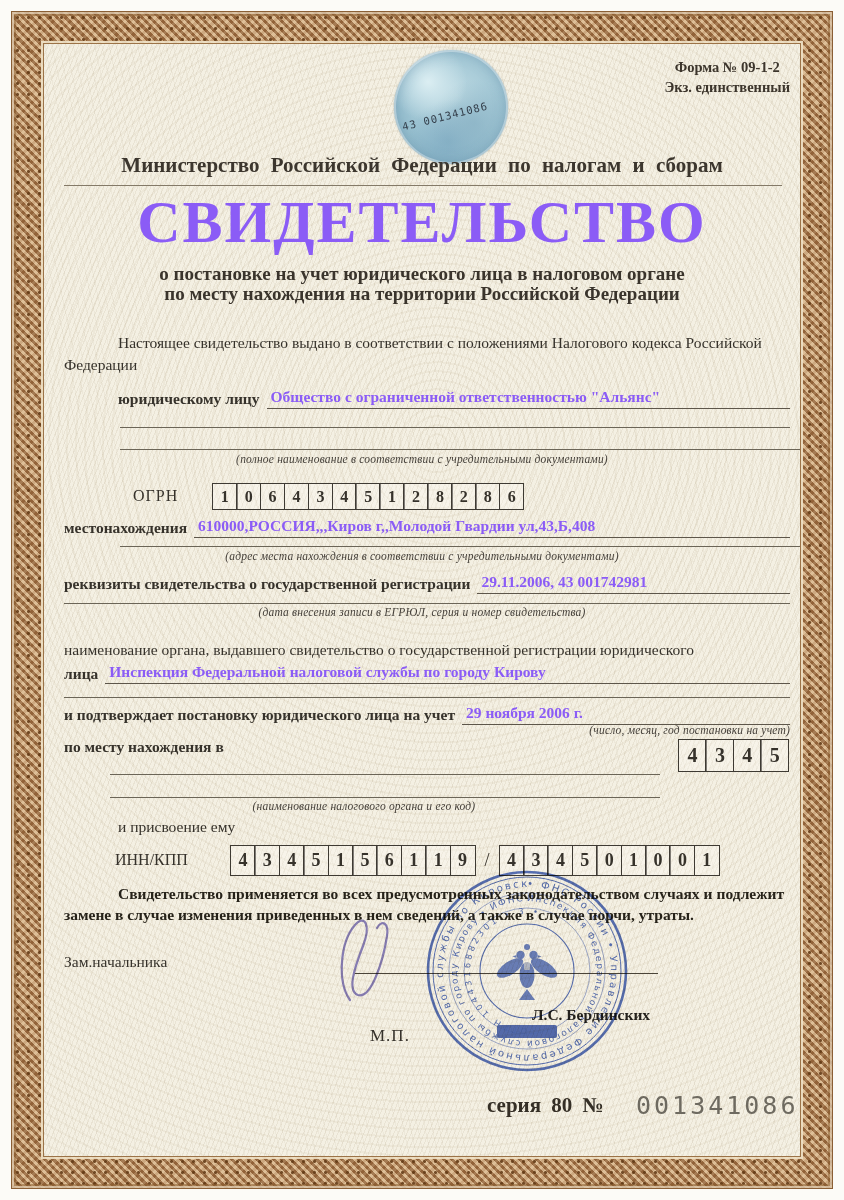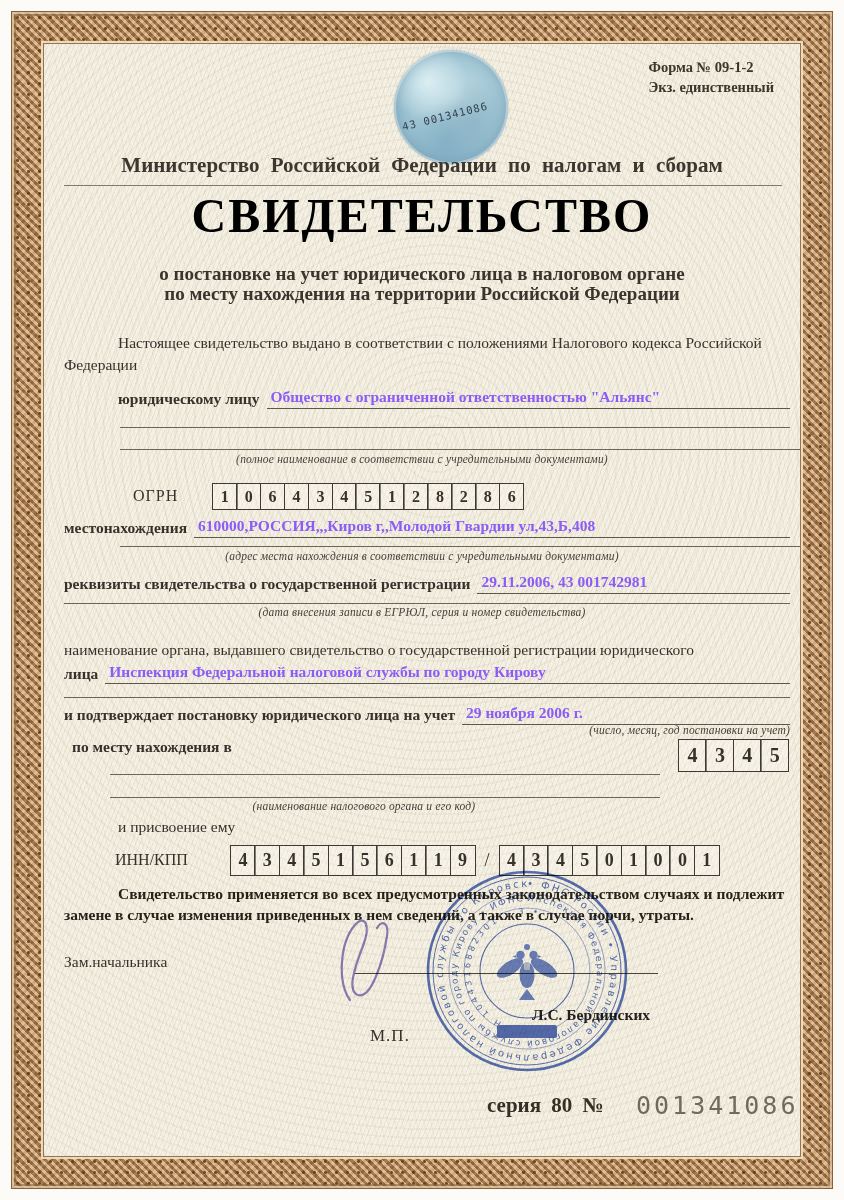--- a/index.html
+++ b/index.html
@@ -17,33 +17,33 @@
   
   .paper{position:absolute;inset:44px;background-color:#f4f0e3;
     background-image:
       repeating-linear-gradient(112deg, rgba(176,160,130,.16) 0 1px, transparent 1px 4px),
       repeating-linear-gradient(78deg, rgba(176,160,130,.10) 0 1px, transparent 1px 7px),
       repeating-radial-gradient(circle at 52% 36%, rgba(172,152,114,.09) 0 2px, transparent 2px 9px);
     box-shadow:0 0 0 1px #9c7347, 0 0 0 3px rgba(240,226,200,.9);}
   .abs{position:absolute;}
   .center{left:0;right:0;text-align:center;}
   
-  .form-meta{top:57px;right:70px;text-align:left;font-weight:bold;font-size:14.5px;line-height:20px;color:#3c352c;}
+  .form-meta{top:57px;right:54px;text-align:center;font-weight:bold;font-size:14.5px;line-height:20px;color:#3c352c;}
   .hologram{top:50px;left:394px;width:114px;height:114px;border-radius:50%;
     background:
       radial-gradient(circle at 30% 28%, rgba(222,240,244,.95), rgba(222,240,244,0) 34%),
       radial-gradient(circle at 70% 64%, rgba(140,180,198,.8), rgba(140,180,198,0) 40%),
       radial-gradient(circle at 48% 80%, rgba(120,165,190,.7), rgba(120,165,190,0) 38%),
       radial-gradient(circle at 55% 40%, #bcd9e2 0%, #9cc3d2 55%, #8db8c9 78%, #aacfdb 100%);
     box-shadow:inset 0 0 0 2px rgba(255,255,255,.35), inset 0 0 14px rgba(70,110,140,.35), 0 0 2px rgba(90,120,140,.4);}
   .hologram-num{position:absolute;left:7px;top:60px;transform:rotate(-14deg);
     font-family:"DejaVu Sans Mono",monospace;font-size:10.5px;letter-spacing:1px;color:rgba(38,44,56,.88);}
   .ministry{top:153px;font-weight:bold;font-size:21px;word-spacing:6px;color:#3c362e;}
   .ministry-rule{top:185px;left:64px;right:62px;border-bottom:1px solid #847a68;height:0;}
-  .cert-title{top:188px;font-weight:bold;font-size:48px;letter-spacing:2px;color:#000000;}
+  .cert-title{top:188px;font-weight:bold;font-size:60px;letter-spacing:2px;color:#8b5cf6;}
   .subtitle{font-weight:bold;font-size:19px;color:#3a342c;}
   .sub1{top:263px;} .sub2{top:283px;}
   
   .t{font-size:15.5px;line-height:21px;}
   .bold-val{font-weight:bold;color:#8b5cf6;}
   .row{position:absolute;left:64px;right:54px;display:flex;align-items:flex-end;}
   .row .lbl{white-space:nowrap;padding-right:7px;font-weight:bold;}
   .row .val{flex:1;border-bottom:1px solid #5d564a;padding:0 4px 1px 4px;white-space:nowrap;overflow:hidden;}
   .blank-line{position:absolute;border-bottom:1px solid #6b6557;height:0;}
   .caption{position:absolute;font-style:italic;font-size:11.5px;color:#45403a;letter-spacing:.2px;}
@@ -144,21 +144,21 @@
     <span class="val bold-val">Инспекция Федеральной налоговой службы по городу Кирову</span>
   </div>
   <div class="blank-line" style="top:697px;left:64px;right:54px;"></div>
 
   <div class="row t" style="top:702px;">
     <span class="lbl">и подтверждает постановку юридического лица на учет</span>
     <span class="val bold-val">29 ноября 2006 г.</span>
   </div>
   <div class="caption" style="top:724px;right:54px;">(число, месяц, год постановки на учет)</div>
 
-  <div class="row t" style="top:736px;right:184px;margin-left:8px;">
+  <div class="row t" style="top:736px;right:184px;">
     <span class="lbl">по месту нахождения в</span>
   </div>
   <div class="boxes boxes-tax">
       <span class="cell">4</span>
       <span class="cell">3</span>
       <span class="cell">4</span>
       <span class="cell">5</span>
     </div>
   <div class="blank-line" style="top:774px;left:110px;width:550px;"></div>
   <div class="blank-line" style="top:797px;left:110px;width:550px;"></div>

